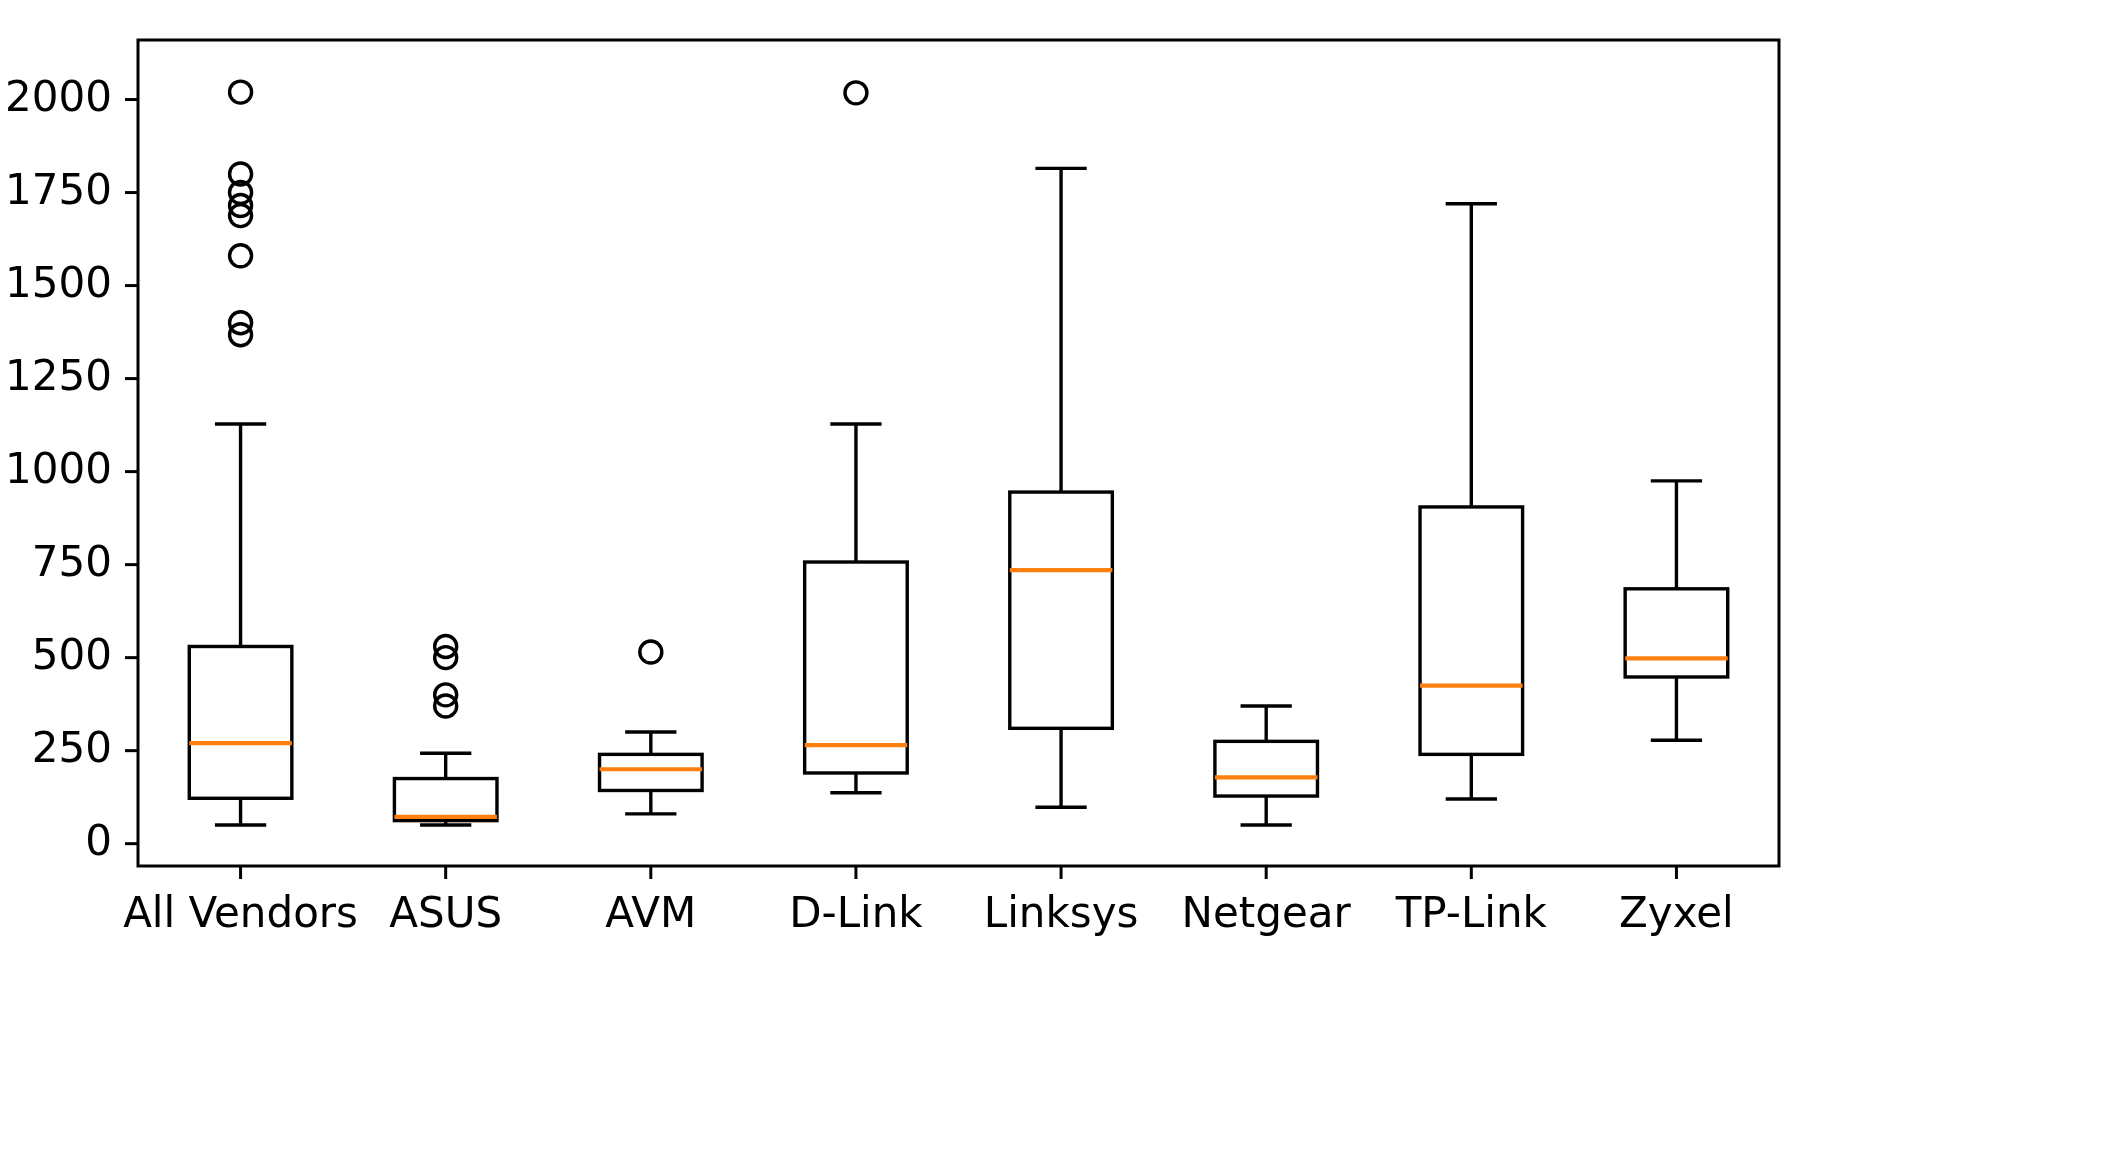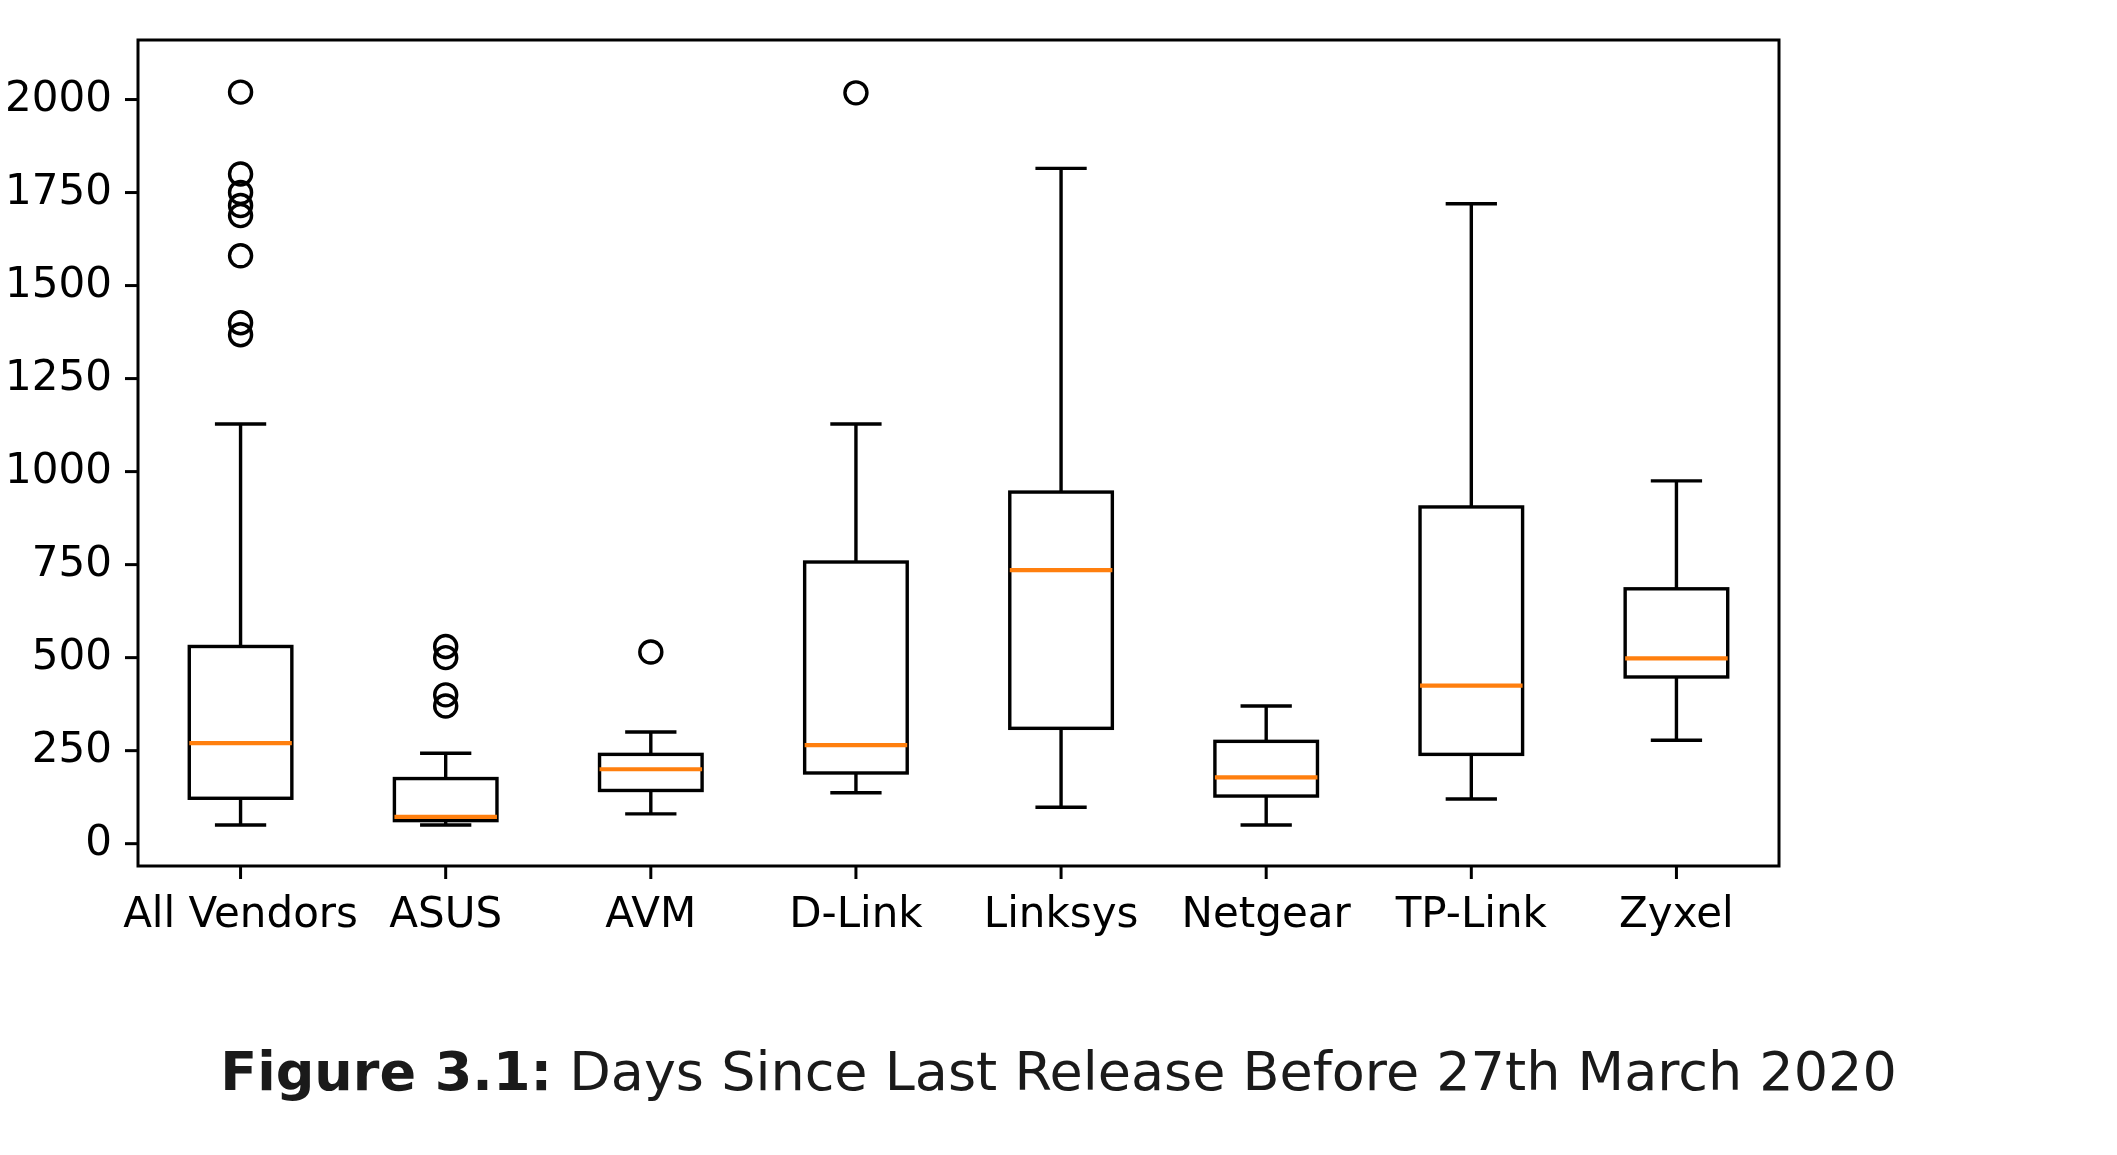--- a/index.html
+++ b/index.html
@@ -217,18 +217,14 @@
             <line x1="1676.4375" y1="676.9873873873873" x2="1676.4375" y2="740.2396396396397" class="whisker-line"></line>
             <line x1="1650.796875" y1="480.9054054054054" x2="1702.078125" y2="480.9054054054054" class="cap-line"></line>
             <line x1="1650.796875" y1="740.2396396396397" x2="1702.078125" y2="740.2396396396397" class="cap-line"></line>
             <rect x="1625.15625" y="588.8063063063063" width="102.5625" height="88.18108108108106" class="box-rect"></rect>
             <line x1="1625.15625" y1="658.3837837837838" x2="1727.71875" y2="658.3837837837838" class="median-line" stroke="#ff7f0e"></line>
           </g>
         </g>
     </svg>
   </div>
 
-  <div id="caption" style="top: 1040px;">
-    <span class="cap-label">Figure 3.1:</span>
-    <span class="cap-text">Days Since Last Release Before 27th March 2020</span>
-  </div>
 
 </div>
 
 </body></html>

